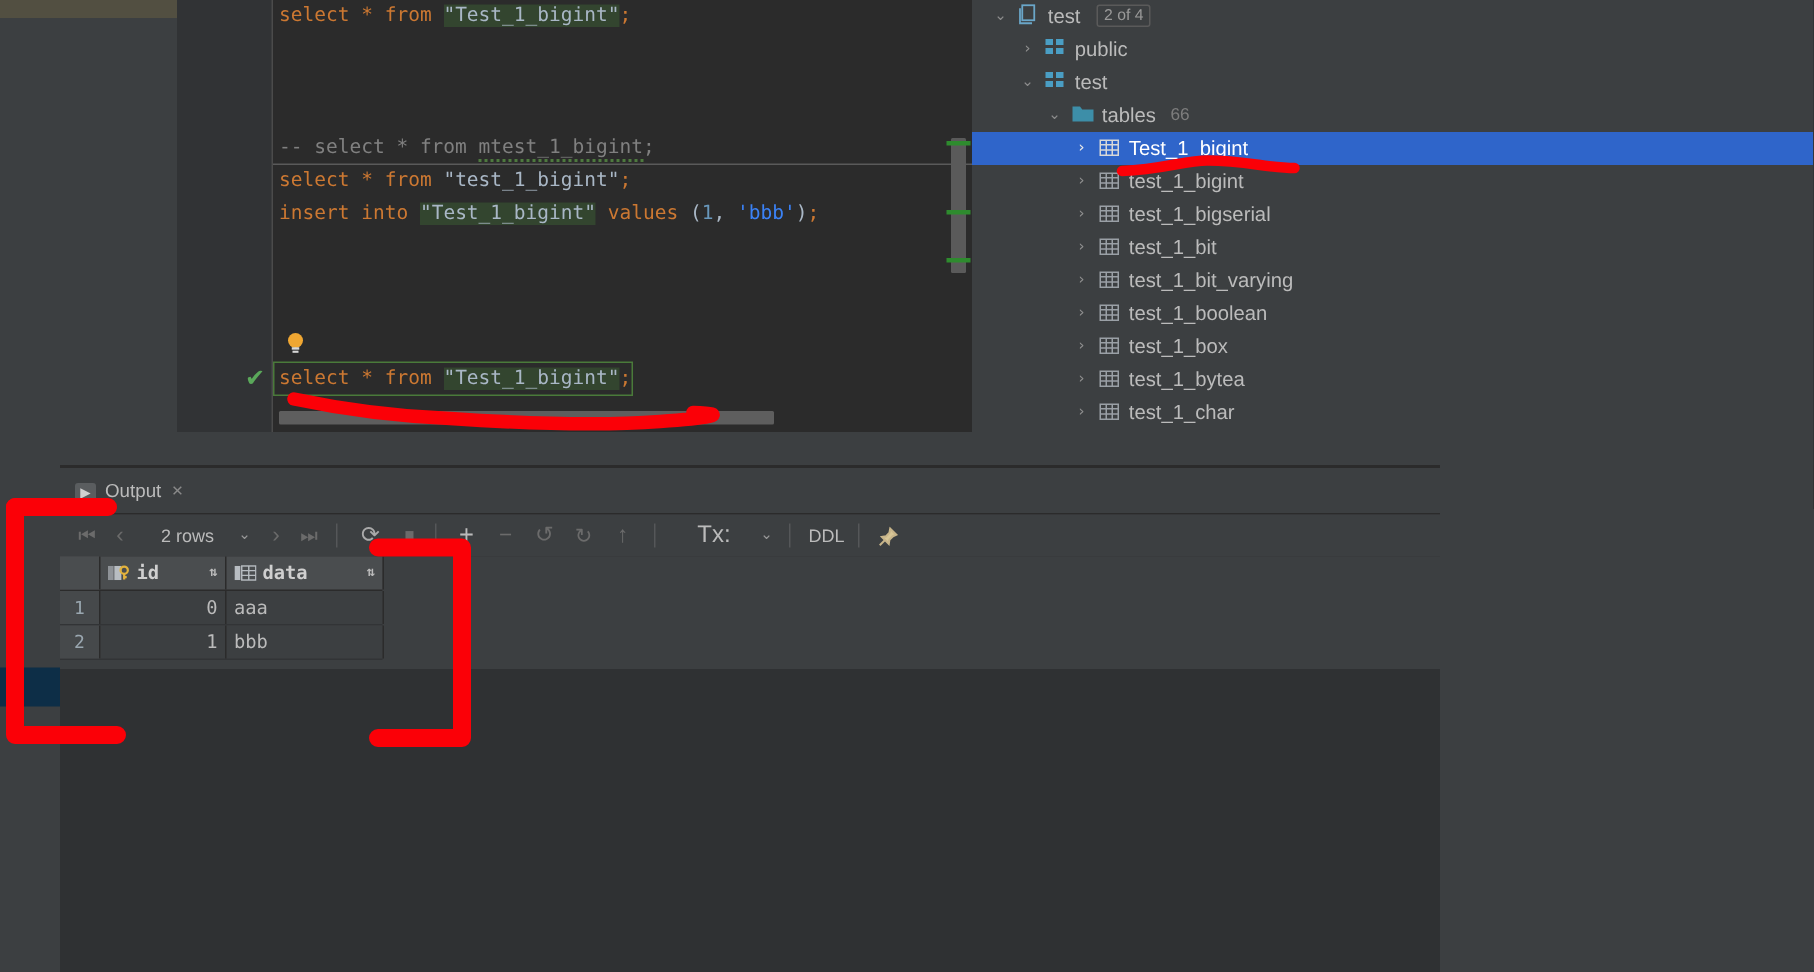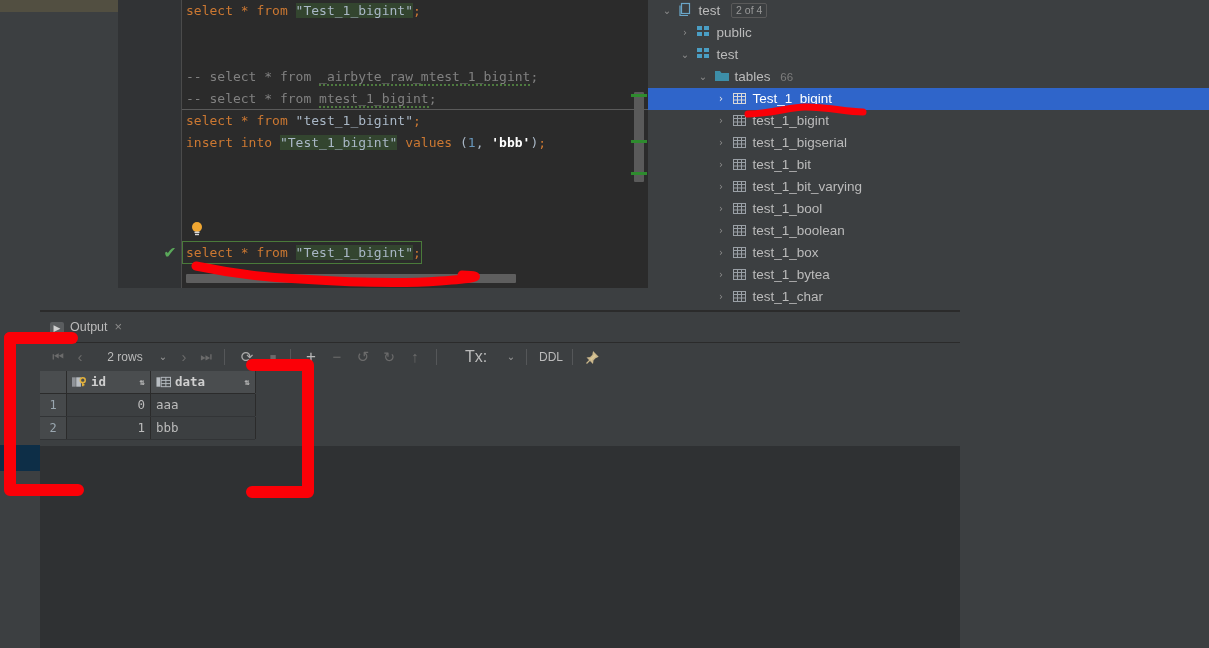--- a/index.html
+++ b/index.html
@@ -66,21 +66,21 @@
     height: 22px; line-height: 22px;
     font-family: "DejaVu Sans Mono", monospace;
     font-size: 13px; white-space: pre;
     color: #a9b7c6;
     padding-left: 4px;
   }
   .kw  { color: #cc7832; }
   .op  { color: #cc7832; }
   .ident { color: #a9b7c6; }
   .str { color: #a9b7c6; }
-  .strlit { color: #ffffff; font-weight: bold; }
+  .strlit { color: #3b82f6; }
   .num { color: #6897bb; }
   .cmt { color: #808080; }
   .hl-tbl {
     background: #33452f;
   }
   .squig {
     border-bottom: 2px dotted #4e7a3f;
   }
   .sep-line {
     position: absolute; left: 0; right: 0;
@@ -294,21 +294,20 @@
 
       <div class="gutter-icon" style="top:242px; color:#5aa85a; font-size:16px;">✔</div>
 
       <div id="code-area">
 
         <div class="cline" style="top:0px"><span class="kw">select</span><span class="ident"> </span><span class="op">*</span><span class="ident"> </span><span class="kw">from</span><span class="ident"> </span><span class="hl-tbl str">"Test_1_bigint"</span><span class="kw">;</span></div>
 
         <div class="cline" style="top:22px"></div>
         <div class="cline" style="top:44px"></div>
 
-        <div class="cline" style="top:66px"><span class="cmt">-- select * from </span><span class="cmt squig">_airbyte_raw_</span><span class="cmt squig">mtest_1_bigint</span><span class="cmt">;</span></div>
 
         <div class="cline" style="top:88px"><span class="cmt">-- select * from </span><span class="cmt squig">mtest_1_bigint</span><span class="cmt">;</span></div>
 
         <div class="sep-line" style="top:109px"></div>
 
         <div class="cline" style="top:110px"><span class="kw">select</span><span class="ident"> </span><span class="op">*</span><span class="ident"> </span><span class="kw">from</span><span class="ident"> </span><span class="str">"test_1_bigint"</span><span class="kw">;</span></div>
 
         <div class="cline" style="top:132px"><span class="kw">insert</span><span class="ident"> </span><span class="kw">into</span><span class="ident"> </span><span class="hl-tbl str">"Test_1_bigint"</span><span class="ident"> </span><span class="kw">values</span><span class="ident"> (</span><span class="num">1</span><span class="ident">, </span><span class="strlit">'bbb'</span><span class="ident">)</span><span class="kw">;</span></div>
 
         <div class="cline" style="top:154px"></div>
@@ -458,32 +457,20 @@
           <svg width="15" height="22" viewBox="0 0 15 22">
               <g stroke="#9aa0a6" stroke-width="1" fill="none">
                 <rect x="1.5" y="5.5" width="12" height="10"></rect>
                 <path d="M1.5 8.5h12M1.5 12h12M5.5 5.5v10M9.5 5.5v10"></path>
               </g>
             </svg>
         </span>
         <span class="tlabel">test_1_bit_varying</span>
       </div>
 
-      <div class="trow" style="padding-left:66px">
-        <span class="chev">›</span>
-        <span class="ticon">
-          <svg width="15" height="22" viewBox="0 0 15 22">
-              <g stroke="#9aa0a6" stroke-width="1" fill="none">
-                <rect x="1.5" y="5.5" width="12" height="10"></rect>
-                <path d="M1.5 8.5h12M1.5 12h12M5.5 5.5v10M9.5 5.5v10"></path>
-              </g>
-            </svg>
-        </span>
-        <span class="tlabel">test_1_bool</span>
-      </div>
 
       <div class="trow" style="padding-left:66px">
         <span class="chev">›</span>
         <span class="ticon">
           <svg width="15" height="22" viewBox="0 0 15 22">
               <g stroke="#9aa0a6" stroke-width="1" fill="none">
                 <rect x="1.5" y="5.5" width="12" height="10"></rect>
                 <path d="M1.5 8.5h12M1.5 12h12M5.5 5.5v10M9.5 5.5v10"></path>
               </g>
             </svg>

